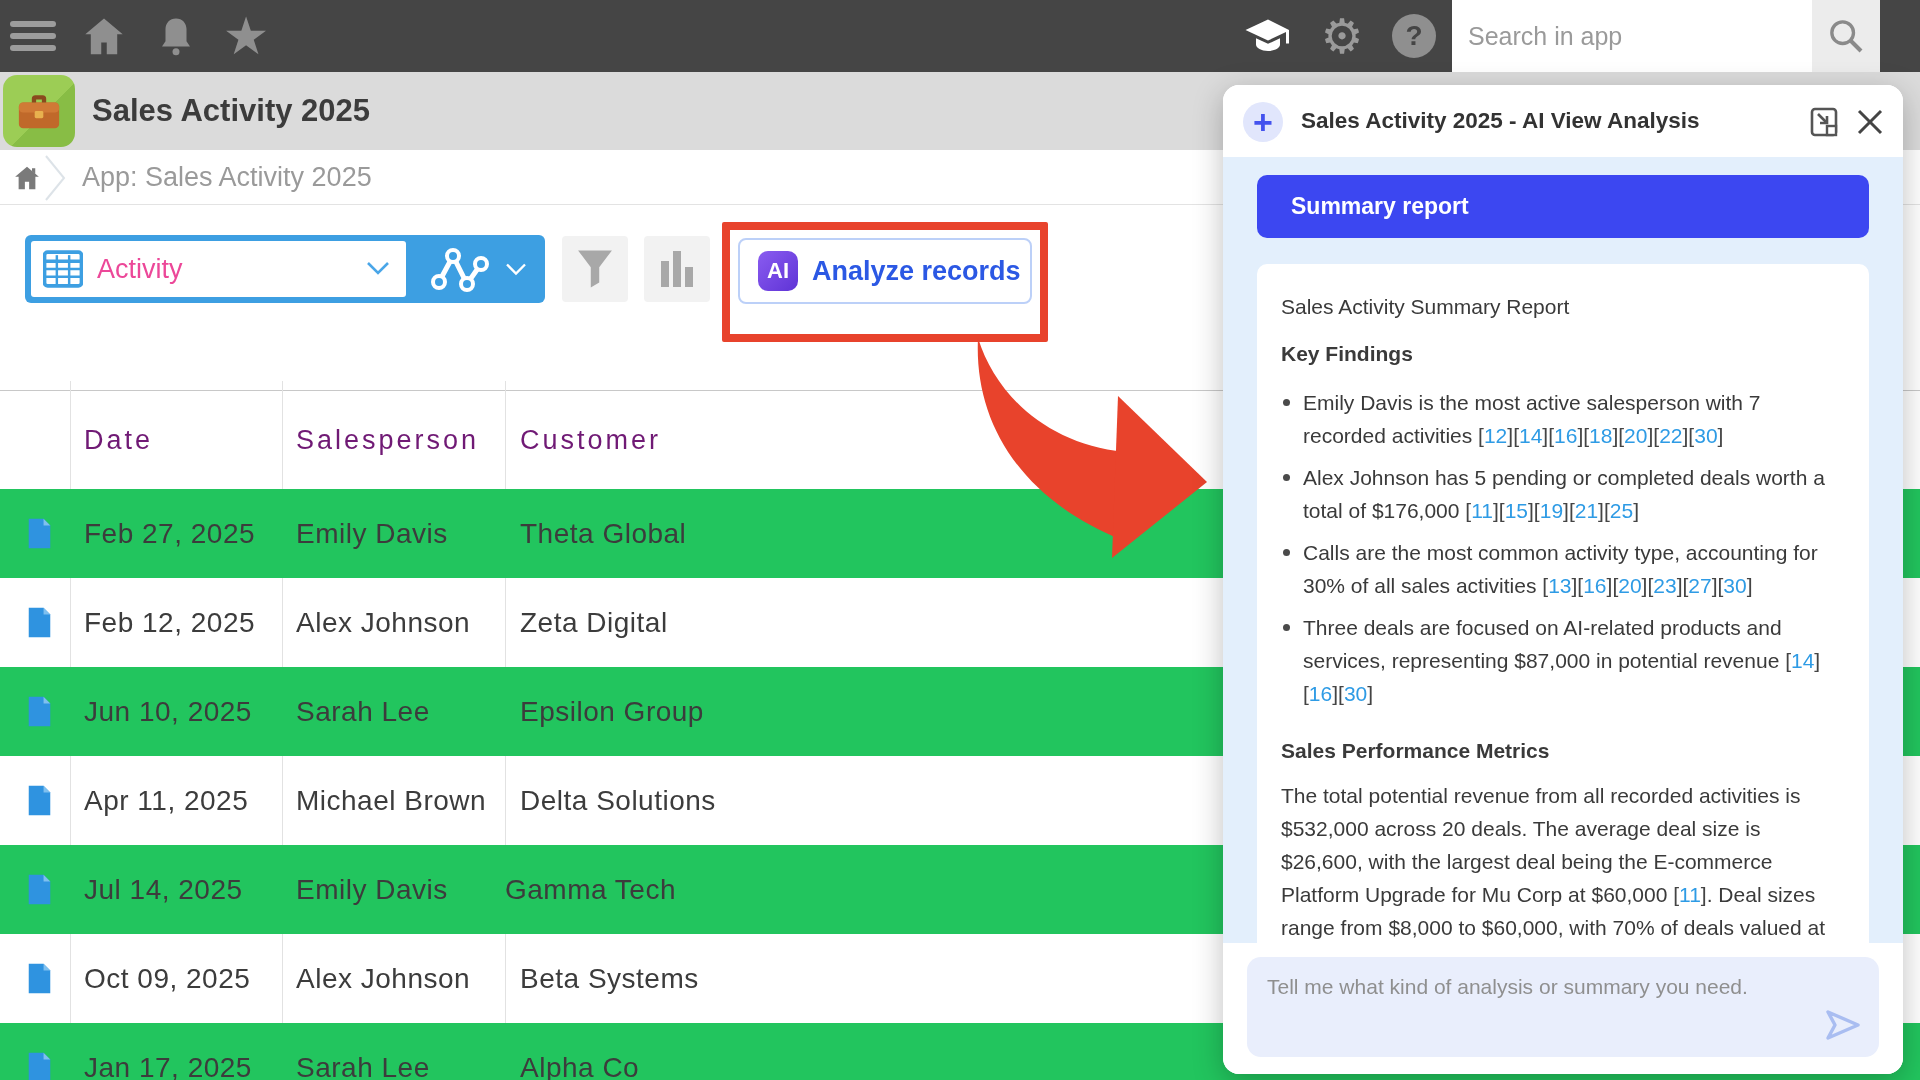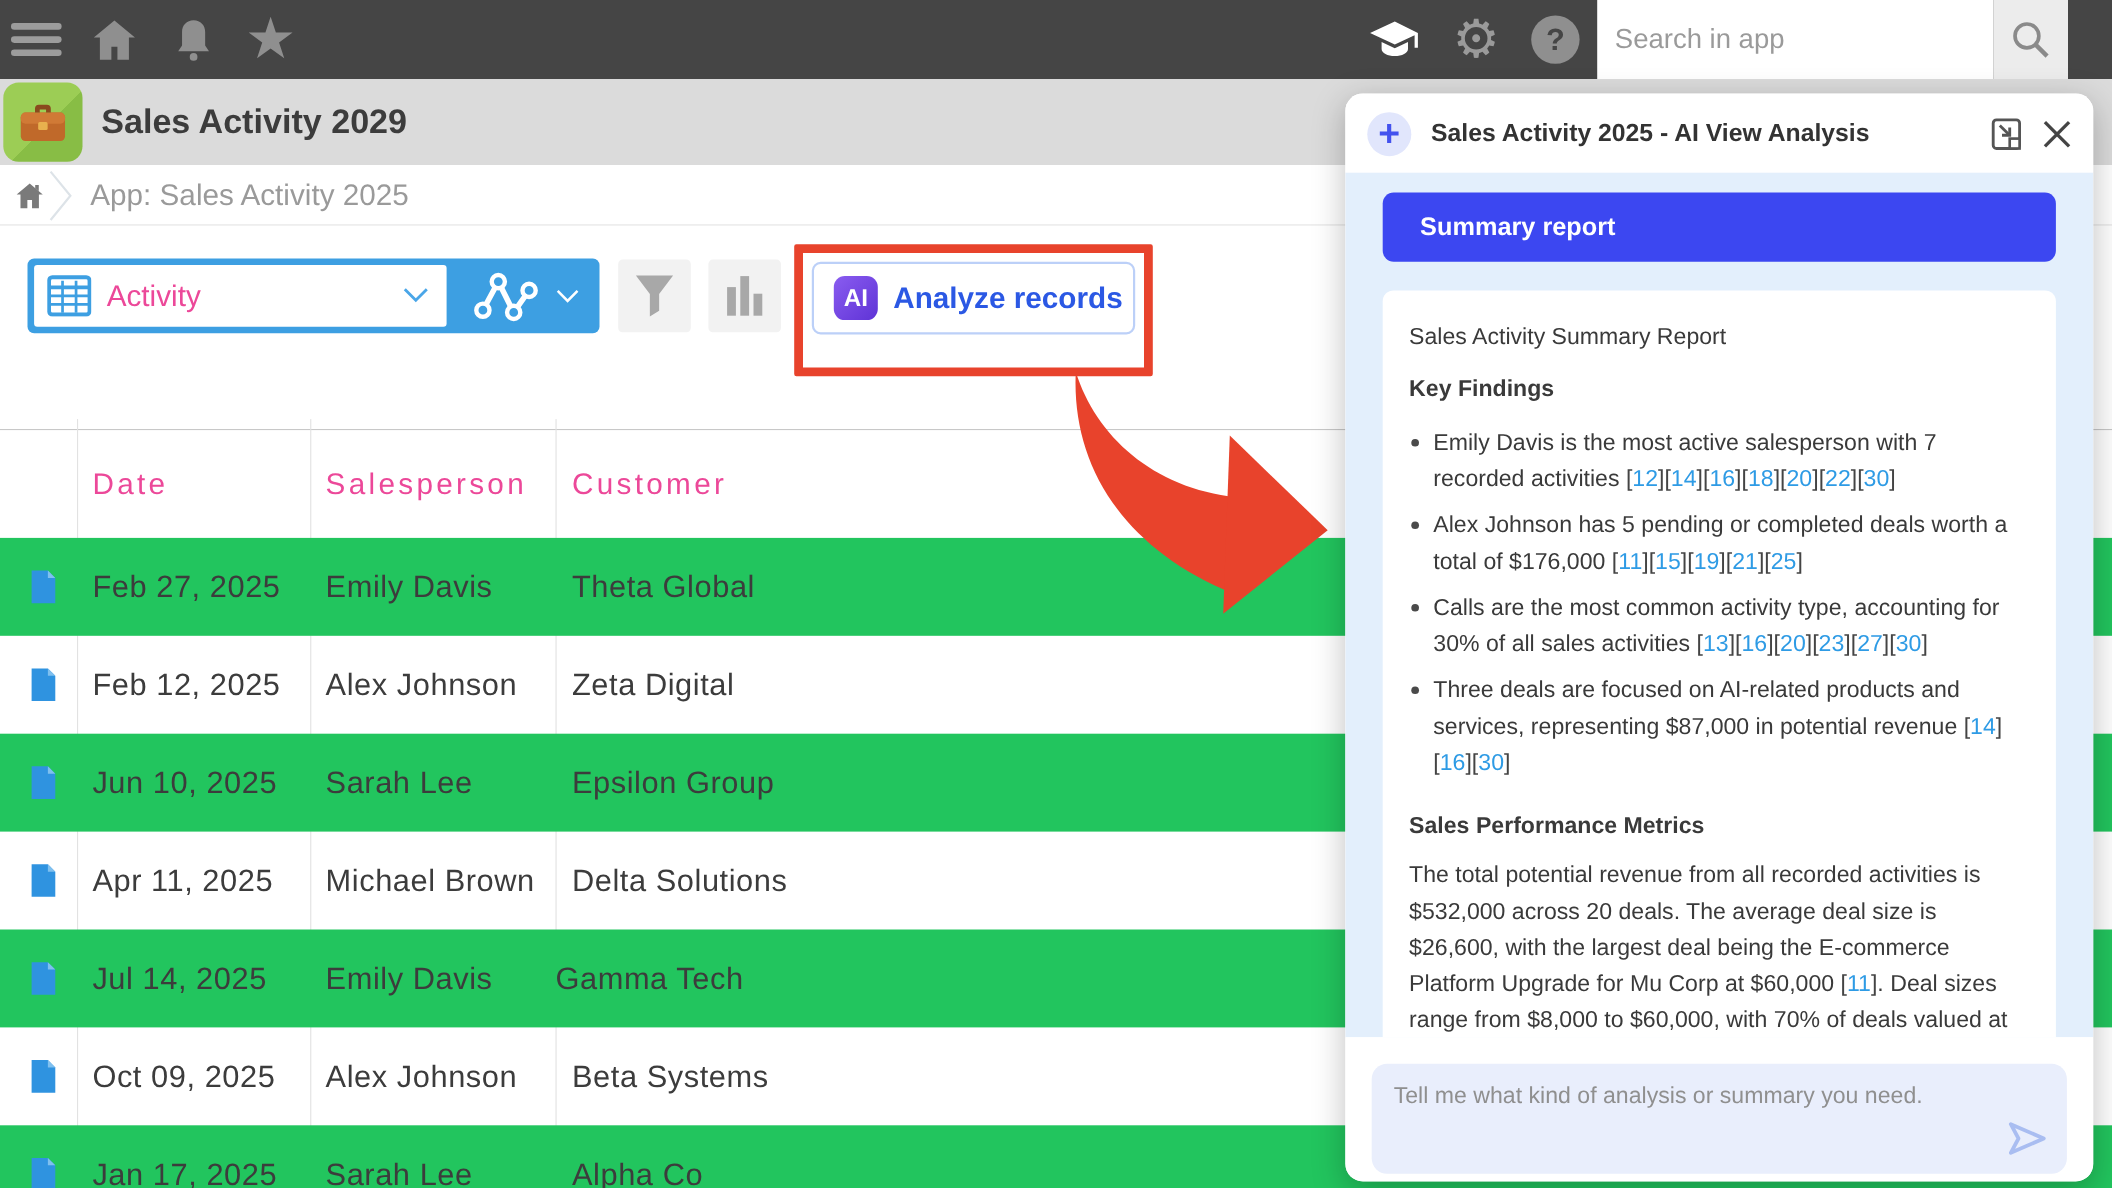--- a/index.html
+++ b/index.html
@@ -48,21 +48,21 @@
     border-radius:8px; display:flex; align-items:center; cursor:pointer; }
   .ai-badge { width:40px; height:40px; margin-left:18px; border-radius:10px;
     background:linear-gradient(135deg,#8a5cf0,#5f33d6); color:#fff; font-weight:bold; font-size:22px;
     display:flex; align-items:center; justify-content:center; }
   .analyze-label { margin-left:14px; font-size:27px; font-weight:bold; color:#2b58e4; }
 
   
   .tableview { position:absolute; left:0; top:390px; width:1920px; height:690px; border-top:1px solid #c8c8c8; background:#fff; }
   .col-sep { position:absolute; top:-10px; bottom:0; width:1px; background:#e2e2e2; }
   .thead-row { position:absolute; left:0; top:0; width:1920px; height:98px; }
-  .th { position:absolute; top:0; height:98px; line-height:98px; font-size:27px; color:#ec4899; letter-spacing:3px; }
+  .th { position:absolute; top:0; height:98px; line-height:98px; font-size:27px; color:#701a75; letter-spacing:3px; }
   .tbody { position:absolute; left:0; top:98px; width:1920px; height:592px; }
   .trow { position:absolute; left:0; width:1920px; height:89px; cursor:pointer; }
   .trow.alt { background:#22c55e; }
   .tcell { position:absolute; top:0; height:89px; line-height:89px; font-size:28px; color:#3c3c3c; letter-spacing:0.5px;
     white-space:nowrap; }
   .doc-ico { position:absolute; left:26px; top:27px; }
 
   
   .arrow-svg { position:absolute; left:0; top:0; z-index:31; pointer-events:none; }
 
@@ -85,21 +85,21 @@
   .rc-heading { font-weight:bold; color:#2f2f2f; }
   .rc-title { margin-bottom:14px; }
   .rc-bullets { list-style:none; margin-top:16px; }
   .rc-bullets li { position:relative; padding-left:22px; margin-bottom:9px; }
   .rc-bullets li::before { content:""; position:absolute; left:2px; top:13px; width:7px; height:7px; border-radius:50%; background:#4a4a4a; }
   .rc-metrics-heading { margin-top:24px; }
   .rc-metrics { margin-top:12px; }
   .cite { color:#444; cursor:pointer; }
   .cite b { color:#2e9be5; font-weight:normal; }
   .panel-footer { position:absolute; left:0; top:858px; width:680px; height:131px; background:#fff; }
-  .chat-input-wrap { position:absolute; left:24px; top:24px; width:632px; height:100px; background:#e9eefc; border-radius:14px; }
+  .chat-input-wrap { position:absolute; left:24px; top:14px; width:632px; height:100px; background:#e9eefc; border-radius:14px; }
   .chat-input { width:100%; height:100%; background:transparent; border:none; outline:none; resize:none;
     font-size:21px; color:#444; padding:18px 56px 12px 20px; font-family:"Liberation Sans",sans-serif; }
   .chat-input::placeholder { color:#8f8f8f; }
   .send-btn { position:absolute; right:14px; bottom:10px; width:44px; height:44px; background:transparent; border:none;
     cursor:pointer; display:flex; align-items:center; justify-content:center; }
 </style>
 </head>
 <body>
 
 <div class="stage">
@@ -146,21 +146,21 @@
 
   <div class="appheader">
     <div class="app-icon">
       <svg width="46" height="42" viewBox="0 0 32 28">
         <rect x="2" y="8" width="28" height="18" rx="3" fill="#c0692a"></rect>
         <rect x="2" y="8" width="28" height="7" rx="3" fill="#d07a36"></rect>
         <path d="M11 8V5.5A2.5 2.5 0 0 1 13.5 3h5A2.5 2.5 0 0 1 21 5.5V8h-3V6h-4v2Z" fill="#8a4a1e"></path>
         <rect x="13" y="14" width="6" height="5" rx="1" fill="#e8b14e"></rect>
       </svg>
     </div>
-    <div class="app-title">Sales Activity 2029</div>
+    <div class="app-title">Sales Activity 2025</div>
   </div>
 
   <div class="breadcrumb">
     <span class="bc-home">
       <svg width="30" height="30" viewBox="0 0 24 24">
           <path d="M12 3 2.5 11h2.8v10h5v-6h3.4v6h5V11h2.8Zm4 1.2h2.6V8.5L16 6.3Z" fill="#7a7a7a"></path>
         </svg>
     </span>
     <span class="bc-sep">
       <svg width="30" height="52" viewBox="0 0 30 52">

